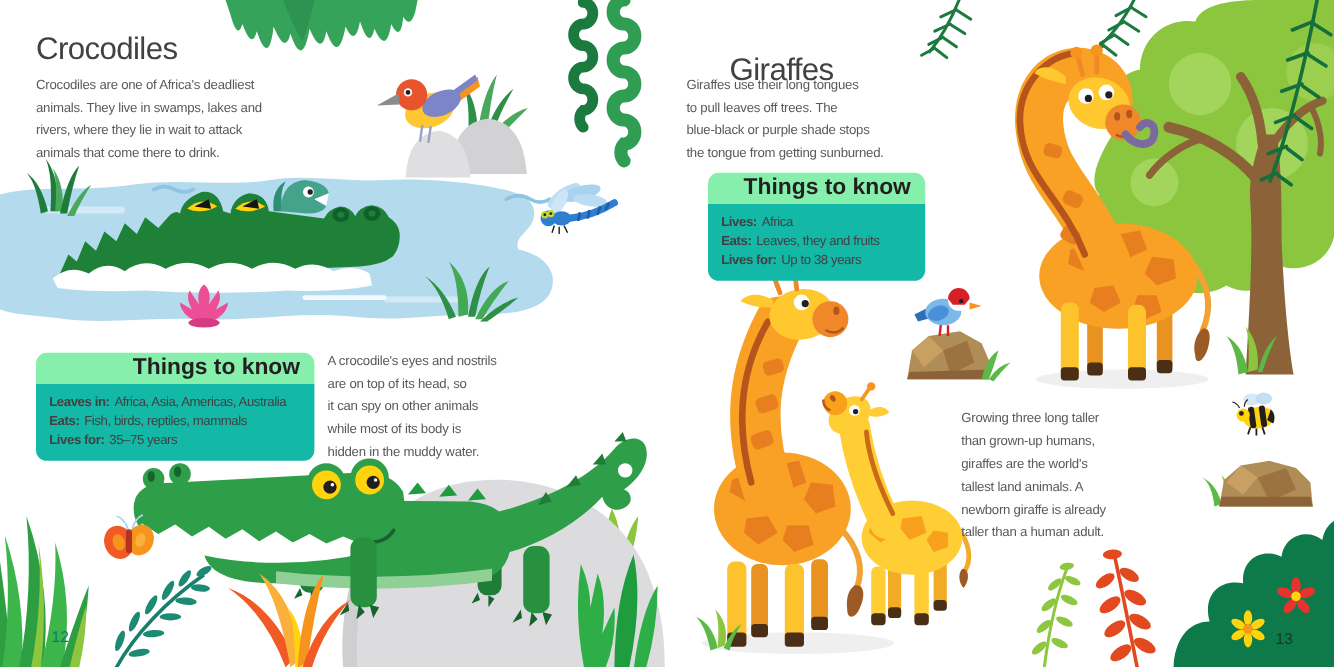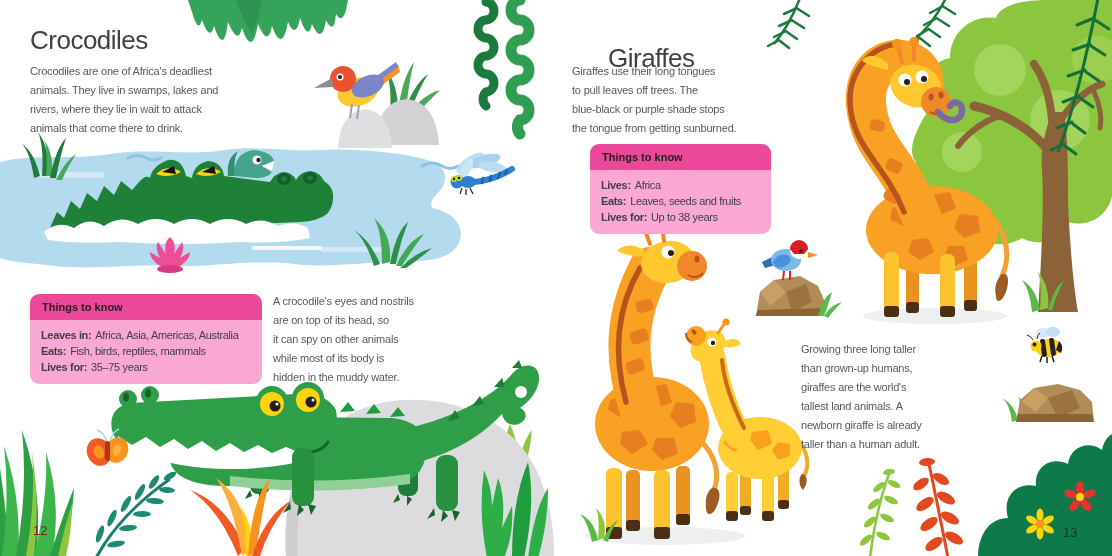--- a/index.html
+++ b/index.html
@@ -11,27 +11,27 @@
   .ml{white-space:pre-line;font-size:11px;line-height:19px;letter-spacing:-0.2px;}
   .title-left{left:30px;top:27px;}
   .intro-left{left:30px;top:62px;width:290px;}
   .caption-left{left:273px;top:292px;width:225px;}
   .title-right{left:590px;top:27px;}
   .intro-right{left:572px;top:62px;width:240px;}
   .caption-right{left:801px;top:340px;width:225px;}
   .ttk{position:absolute;}
   .box-left{left:30px;top:294px;width:232px;}
   .box-right{left:590px;top:144px;width:181px;}
-  .ttk-header{background:#ec4899;color:#231f20;font-weight:bold;font-size:11px;height:26px;
-              line-height:26px;padding:0 12px;border-radius:9px 9px 0 0;}
-  .ttk-body{background:#f9a8d4;border-radius:0 0 9px 9px;padding:7px 11px 9px;}
+  .ttk-header{background:#86efac;color:#231f20;font-weight:bold;font-size:19px;height:26px;
+              line-height:26px;padding:0 12px;border-radius:9px 9px 0 0;text-align:right;}
+  .ttk-body{background:#14b8a6;border-radius:0 0 9px 9px;padding:7px 11px 9px;}
   .fact{white-space:nowrap;font-size:11px;letter-spacing:-0.35px;line-height:16px;color:#414042;}
   .fact .fl{font-weight:bold;margin-right:4px;}
   .pagenum{position:absolute;font-size:13px;}
-  .pagenum-left{left:33px;top:523px;color:#7f1d1d;}
+  .pagenum-left{left:43px;top:523px;color:#0f766e;}
   .pagenum-right{left:1063px;top:525px;color:#d7e9de;color:#16382a;}
 </style>
 </head>
 <body>
 
 <div class="spread">
 
 <svg class="art" viewBox="0 0 1112 556" xmlns="http://www.w3.org/2000/svg">
 
   <g>
@@ -460,21 +460,21 @@
   <h1 class="txt title title-right" style="position:absolute;margin:18px;">Giraffes</h1>
   <p class="txt ml intro-right" style="margin:0;">Giraffes use their long tongues
 to pull leaves off trees. The
 blue-black or purple shade stops
 the tongue from getting sunburned.</p>
 
   <div class="ttk box-right">
     <div class="ttk-header">Things to know</div>
     <div class="ttk-body">
       <div class="fact"><span class="fl">Lives:</span><span class="fv">Africa</span></div>
-      <div class="fact"><span class="fl">Eats:</span><span class="fv">Leaves, seeds and fruits</span></div>
+      <div class="fact"><span class="fl">Eats:</span><span class="fv">Leaves, they and fruits</span></div>
       <div class="fact"><span class="fl">Lives for:</span><span class="fv">Up to 38 years</span></div>
     </div>
   </div>
 
   <p class="txt ml caption-right" style="margin:0;">Growing three long taller
 than grown-up humans,
 giraffes are the world's
 tallest land animals. A
 newborn giraffe is already
 taller than a human adult.</p>

